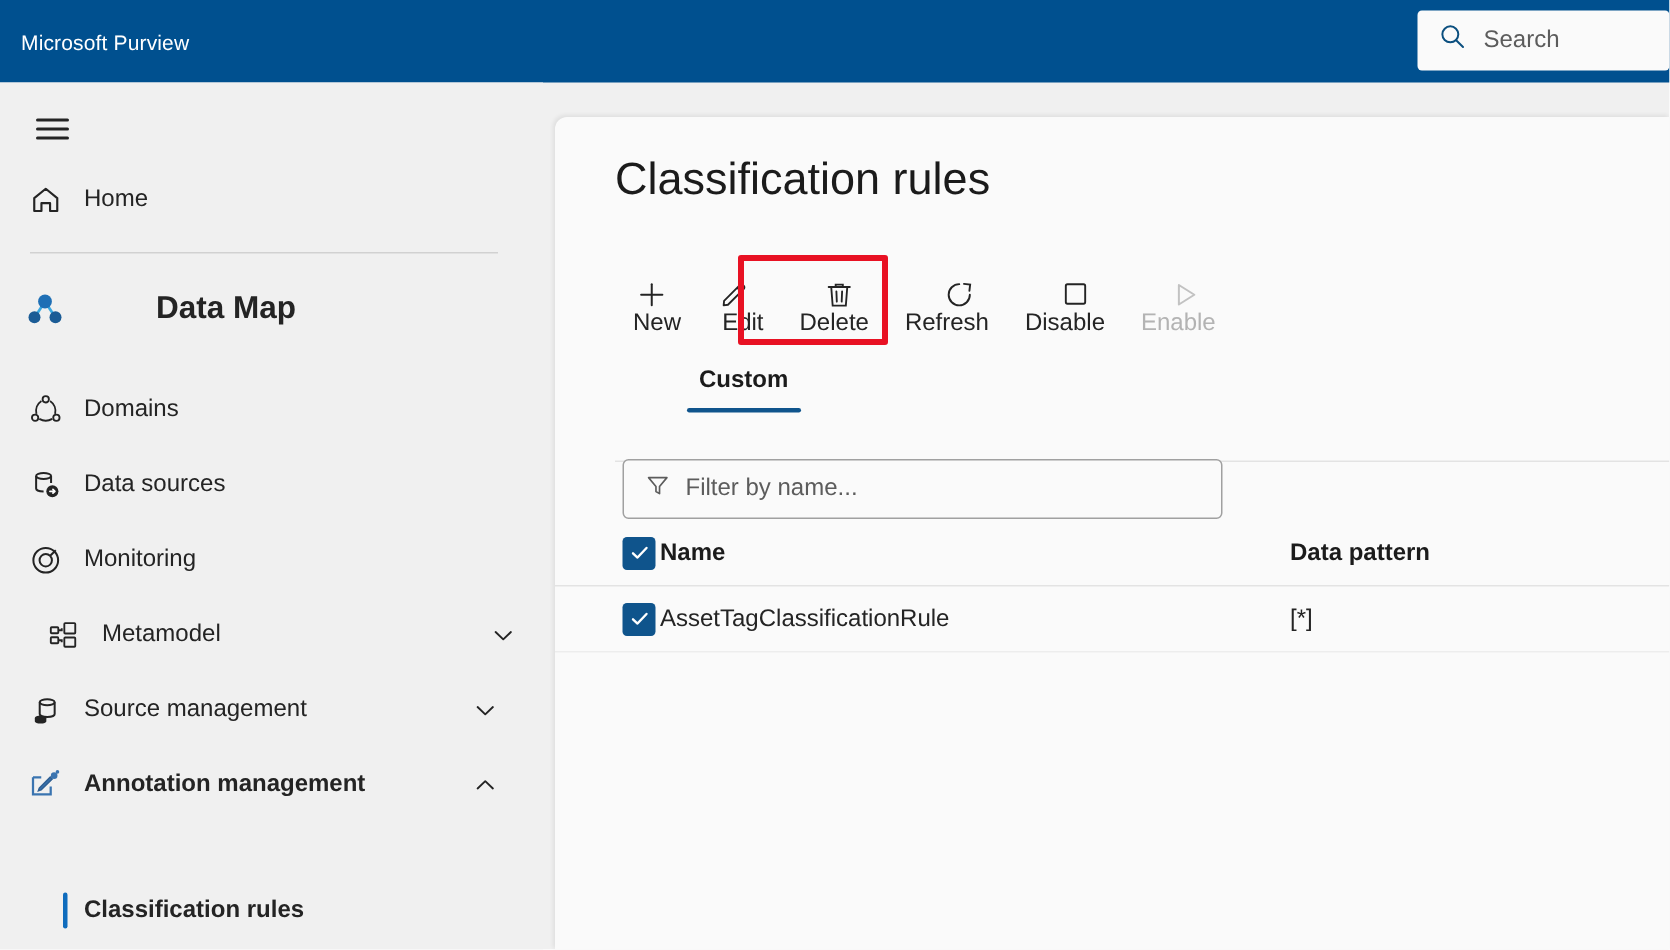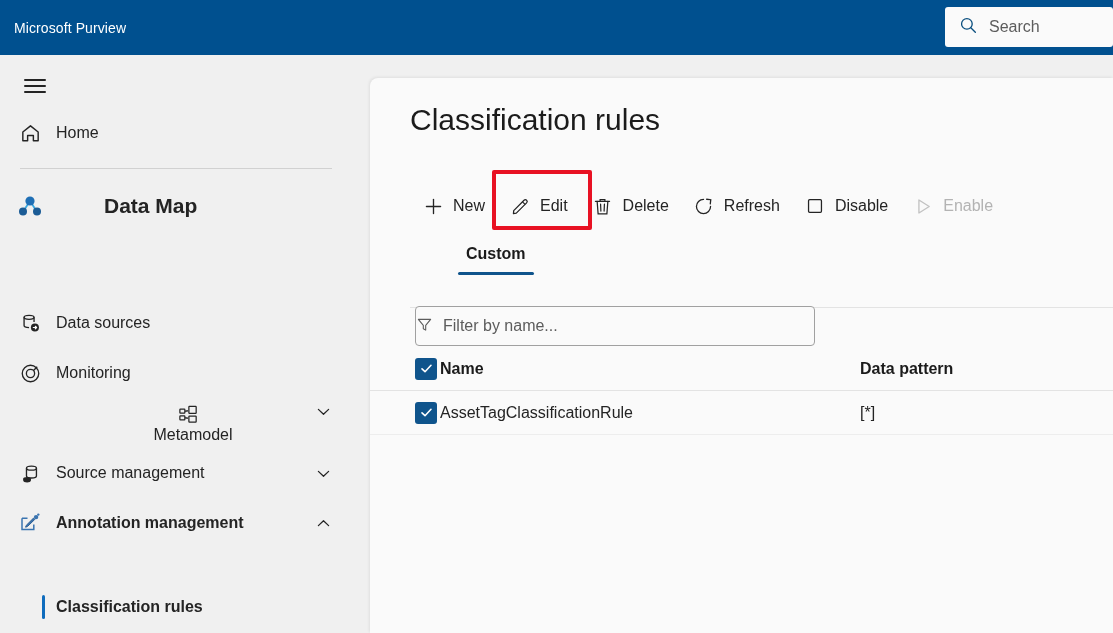--- a/index.html
+++ b/index.html
@@ -87,21 +87,21 @@
     position: absolute; right: 30px;
     display: flex; align-items: center;
   }
   .nav-home   { position: absolute; left: 0; top: 58px; width: 362px; }
   .divider    { position: absolute; left: 20px; top: 113px; width: 312px; height: 1px; background: #d1d1d1; }
   .nav-datamap{ position: absolute; left: 0; top: 128px; width: 362px; height: 46px; gap: 48px; }
   .nav-datamap .nav-label { font-size: 21px; font-weight: 600; }
   .nav-domains{ position: absolute; left: 0; top: 198px; width: 362px; }
   .nav-sources{ position: absolute; left: 0; top: 248px; width: 362px; }
   .nav-monitor{ position: absolute; left: 0; top: 298px; width: 362px; }
-  .nav-meta   { position: absolute; left: 0; top: 348px; width: 362px; flex-direction: column; }
+  .nav-meta   { position: absolute; left: 12px; top: 348px; width: 362px; }
   .nav-srcmgmt{ position: absolute; left: 0; top: 398px; width: 362px; }
   .nav-annot  { position: absolute; left: 0; top: 448px; width: 362px; }
   .nav-annot .nav-label { font-weight: 600; }
   .sub-item {
     position: absolute; left: 0; width: 362px; height: 36px;
     display: flex; align-items: center;
     padding-left: 56px;
     font-size: 16px; color: #242424;
     cursor: pointer;
   }
@@ -130,25 +130,26 @@
     white-space: nowrap;
   }
 
   
   .cmdbar {
     position: absolute; left: 40px; top: 105px;
     height: 46px;
     display: flex; align-items: center;
   }
   .cmd-btn {
-    display: flex; align-items: center;
+    display: flex; align-items: flex-end;
     height: 42px;
     padding: 0 12px;
     cursor: pointer;
     white-space: nowrap;
+    flex-direction: column;
   }
   .cmd-btn .cmd-ico {
     width: 22px; height: 22px; flex: none;
     display: flex; align-items: center; justify-content: center;
     margin-right: 9px;
   }
   .cmd-btn .cmd-label {
     font-size: 16px; color: #242424;
   }
   .cmd-btn.disabled { cursor: default; }
@@ -186,20 +187,21 @@
   }
 
   
   .filter-box {
     position: absolute; left: 45px; top: 228px;
     width: 400px; height: 40px;
     border: 1px solid #a0a0a0;
     border-radius: 4px;
     background: #fafafa;
     display: flex; align-items: center;
+    padding-left: 14px;
   }
   .filter-box .funnel { flex: none; margin-right: 10px; }
   .filter-placeholder { font-size: 16px; color: #5c5c5c; }
 
   
   .table { position: absolute; left: 0; top: 269px; width: 743px; }
   .t-row {
     position: relative;
     display: flex; align-items: center;
     height: 44px;
@@ -268,20 +270,33 @@
           <line x1="14" y1="9" x2="7.5" y2="19" stroke="#3aa8e0" stroke-width="1.8"></line>
           <line x1="14" y1="9" x2="20.5" y2="19" stroke="#3aa8e0" stroke-width="1.8"></line>
           <circle cx="14" cy="9" r="4.6" fill="#1f6fb5"></circle>
           <circle cx="7" cy="19.5" r="4" fill="#1b5c96"></circle>
           <circle cx="21" cy="19.5" r="4" fill="#1b5c96"></circle>
         </svg>
       </span>
       <span class="nav-label">Data Map</span>
     </div>
 
+    <div class="nav-item nav-domains">
+      <span class="nav-icon">
+        <svg width="23" height="23" viewBox="0 0 24 24" fill="none" stroke="#242424" stroke-width="1.3">
+          <path d="M9 5.5 A8.5 8.5 0 0 0 5.5 14.5"></path>
+          <path d="M15 5.5 A8.5 8.5 0 0 1 18.5 14.5"></path>
+          <path d="M7.5 18 A9 9 0 0 0 16.5 18"></path>
+          <circle cx="12" cy="4.4" r="2.2"></circle>
+          <circle cx="4.6" cy="17.2" r="2.2"></circle>
+          <circle cx="19.4" cy="17.2" r="2.2"></circle>
+        </svg>
+      </span>
+      <span class="nav-label">Domains</span>
+    </div>
 
     <div class="nav-item nav-sources">
       <span class="nav-icon">
         <svg width="23" height="23" viewBox="0 0 24 24" fill="none" stroke="#242424" stroke-width="1.4">
           <ellipse cx="10.5" cy="5.6" rx="5.2" ry="2.1"></ellipse>
           <path d="M5.3 5.6 V14.2 C5.3 15.4 7.6 16.3 10.5 16.3"></path>
           <path d="M15.7 5.6 V10.4"></path>
           <circle cx="16.6" cy="16.2" r="4.2" fill="#242424" stroke="none"></circle>
           <path d="M14.9 16.2 H18.3 M17 14.9 L18.4 16.2 L17 17.5" stroke="#ffffff" stroke-width="1.2" stroke-linecap="round" stroke-linejoin="round"></path>
         </svg>

